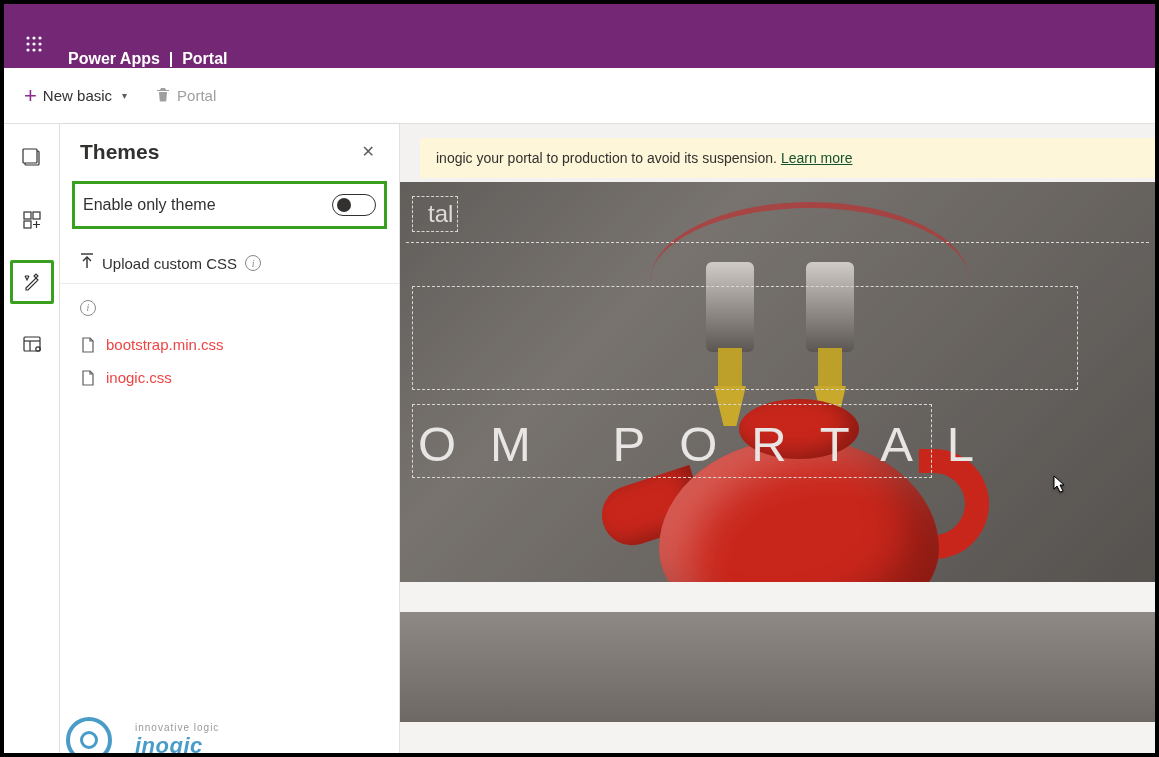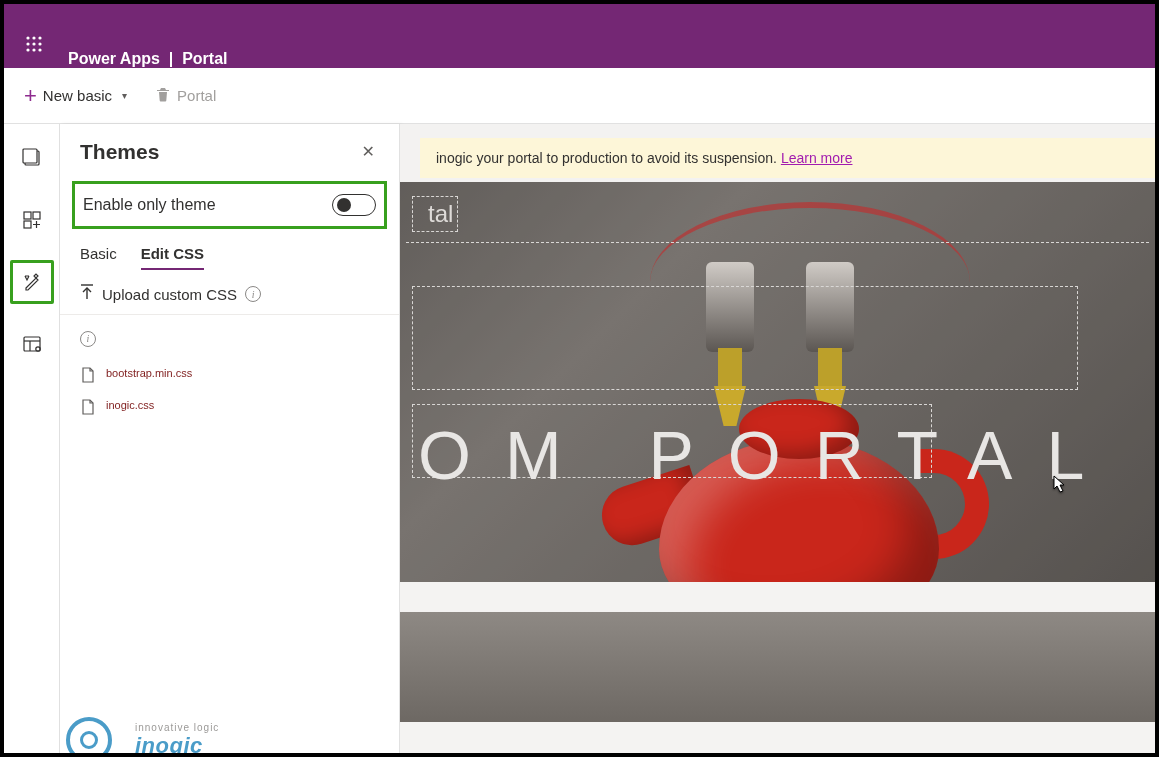--- a/index.html
+++ b/index.html
@@ -43,47 +43,47 @@
 .tab { font-size: 15px; color: #323130; padding-bottom: 6px; cursor: pointer; }
 .tab.active { font-weight: 600; border-bottom: 2px solid #742774; }
 
 .upload-row { display: flex; align-items: center; gap: 8px; padding: 14px 20px 8px 20px; color: #323130; font-size: 15px; cursor: pointer; }
 .upload-row .up-ic { color: #323130; font-size: 16px; }
 .info-circle { width: 16px; height: 16px; border: 1px solid #8a8886; border-radius: 50%; display: inline-flex; align-items: center; justify-content: center; font-size: 10px; color: #8a8886; font-style: italic; font-family: serif;}
 
 .panel hr { border: none; border-top: 1px solid #edebe9; margin: 2px 0;}
 
 .info-msg { display: flex; gap: 10px; padding: 12px 20px; font-size: 15px; color: #323130; line-height: 1.45; }
-.file-item { display: flex; gap: 10px; padding: 8px 20px; font-size: 11px; color: #7f1d1d; cursor: pointer; }
+.file-item { display: flex; align-items: center; gap: 10px; padding: 8px 20px; font-size: 15px; color: #ef4444; cursor: pointer; }
 .file-ic { width:16px; height:16px; }
 .file-ic svg { fill:none; stroke:#605e5c; stroke-width:1.2; }
 
 
 .canvas { flex: 1; position: relative; overflow: hidden; background: #f3f2f1;}
 .notif { position: absolute; left: 20px; right: 0; top: 14px; height: 40px; background: #fdf6d8; display: flex; align-items: center; padding: 0 16px; font-size: 14px; color: #323130; z-index: 2; }
-.notif a { color: #a21caf; text-decoration: underline; margin-left: 4px; }
+.notif a { color: #14532d; text-decoration: underline; margin-left: 4px; }
 
 .hero { position: absolute; left: 0; right: 0; top: 58px; bottom: 170px; background: linear-gradient(135deg,#6e6a67 0%, #8c8783 30%, #5e5a57 100%); overflow: hidden; }
 .hero::before { content:""; position:absolute; inset:0; background: rgba(60,55,52,.25); }
 
 .teapot { position:absolute; bottom:-40px; left:50%; transform:translateX(-45%); width:420px; height:300px; }
 .teapot .body { position:absolute; left:70px; top:100px; width:280px; height:200px; background:#c9261b; border-radius:50%/55% 55% 45% 45%; box-shadow: inset -30px -20px 40px rgba(0,0,0,.3), inset 30px 20px 40px rgba(255,255,255,.25); }
 .teapot .lid { position:absolute; left:150px; top:60px; width:120px; height:60px; background:#c9261b; border-radius:50%; box-shadow: inset -10px -6px 20px rgba(0,0,0,.3); }
 .teapot .spout { position:absolute; left:12px; top:140px; width:100px; height:60px; background:#c9261b; border-radius:40px 0 0 40px; transform:rotate(-18deg); box-shadow: inset -10px -6px 20px rgba(0,0,0,.3);}
 .teapot .handle { position:absolute; right:20px; top:110px; width:70px; height:110px; border:24px solid #c9261b; border-left:none; border-radius:0 60px 60px 0;}
 
 .nozzle { position:absolute; top:80px; width:60px; height:170px;}
 .nozzle .top { position:absolute; top:0; left:6px; right:6px; height:90px; background: linear-gradient(#d0cbc6,#5b5652); border-radius:6px; }
 .nozzle .shaft { position:absolute; top:86px; left:18px; width:24px; height:40px; background:#bca02a; }
 .nozzle .tip { position:absolute; top:124px; left:14px; width:32px; height:40px; background:#c9a92c; clip-path: polygon(0 0,100% 0,70% 100%,30% 100%); }
 .nozzle.one { left: 300px; }
 .nozzle.two { left: 400px; }
 .cable { position:absolute; top:20px; left:250px; width:320px; height:80px; border-top:6px solid #b33; border-radius:50% 50% 0 0/100% 100% 0 0; opacity:.7;}
 .hero-text1 { position:absolute; left:18px; top:118px; color:#fff; font-size:84px; font-weight:300; letter-spacing:2px; }
-.hero-text2 { position:absolute; left:18px; top:234px; color:#e8e6e4; font-size:68px; font-weight:300; letter-spacing:34px; }
+.hero-text2 { position:absolute; left:18px; top:234px; color:#e8e6e4; font-size:49px; font-weight:300; letter-spacing:34px; }
 .dashbox { position:absolute; border:1px dashed #d9d7d5; }
 .hero .db1 { left:12px; top:14px; width:46px; height:36px; }
 .hero .db2 { left:12px; top:104px; width:666px; height:104px; }
 .hero .db3 { left:12px; top:222px; width:520px; height:74px; }
 .hero .dbtop { left:6px; right:6px; top:60px; height:1px; border:none; border-top:1px dashed #d9d7d5;}
 .hero .taltxt { position:absolute; left:28px; top:18px; color:#dedbd8; font-size:24px; font-weight:400;}
 .below-hero { position:absolute; left:0; right:0; top:458px; bottom:0; background:#f4f3f2; }
 .band { position:absolute; left:0; right:0; top:30px; height:110px; background: linear-gradient(#8e8984,#6d6863); }
 
 .cursor { position:absolute; right:86px; top:350px; z-index:5; }
@@ -176,24 +176,20 @@
       <span class="close-x">✕</span>
     </div>
 
     <div class="enable-row">
       <span class="lbl">Enable only theme</span>
       <div class="toggle">
         <div class="knob"></div>
       </div>
     </div>
 
-    <div class="tabs">
-      <div class="tab">Basic</div>
-      <div class="tab active">Edit CSS</div>
-    </div>
 
     <div class="upload-row">
       <span class="up-ic">
         <svg width="14" height="16" viewBox="0 0 14 16" fill="none" stroke="#323130" stroke-width="1.4">
             <line x1="1" y1="1" x2="13" y2="1"></line>
             <line x1="7" y1="15" x2="7" y2="4"></line>
             <polyline points="3,8 7,4 11,8"></polyline>
           </svg>
       </span>
       <span>Upload custom CSS</span>

